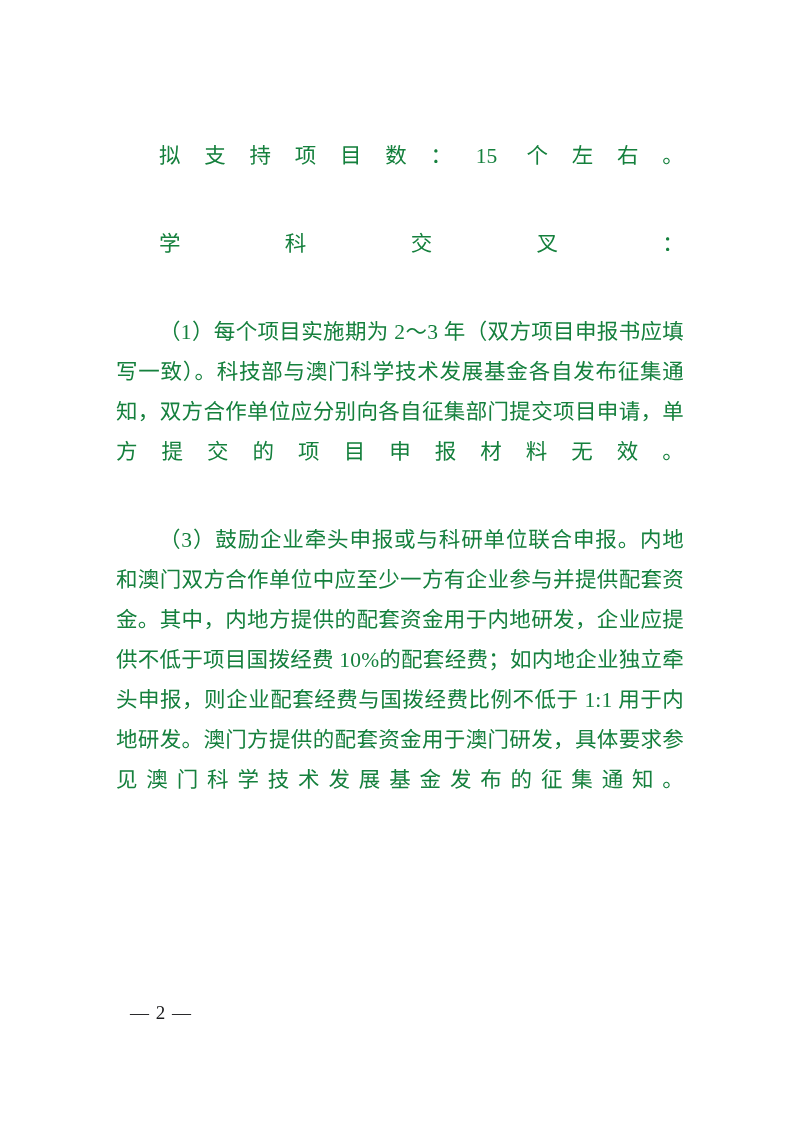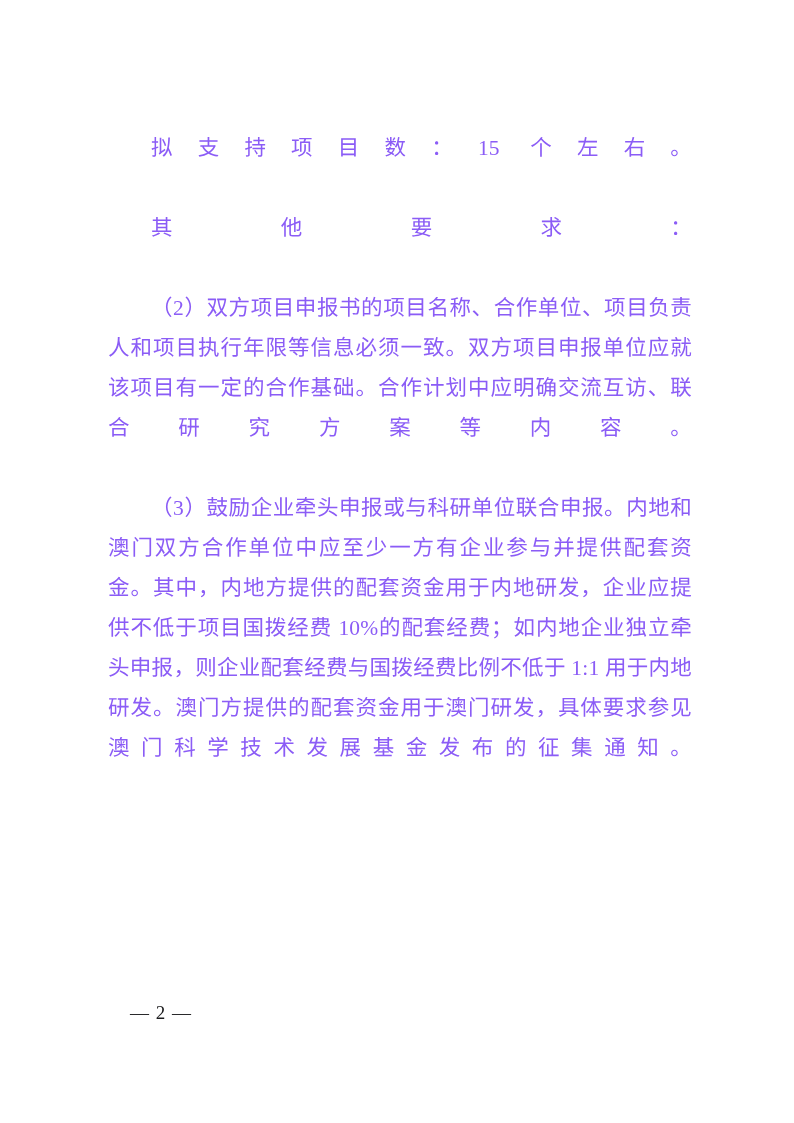--- a/index.html
+++ b/index.html
@@ -24,24 +24,24 @@
 
   
   .doc-body {
     position: absolute;
     left: 108px;
     top: 128px;
     width: 584px;
   }
 
   .para {
-    margin: 0;
+    margin: 8px;
     font-size: 21.5px;
     line-height: 40px;
-    color: #8b5cf6;
+    color: #15803d;
     text-align: justify;
     text-justify: inter-character;
     letter-spacing: 0.15px;
     font-family: "Liberation Serif", "DejaVu Serif", serif;
     -webkit-font-smoothing: antialiased;
   }
 
   .para.indent {
     text-indent: 2em;
   }
@@ -75,24 +75,24 @@
 <body>
 
 <div class="page">
 
   <div class="doc-body">
 
     <p class="para indent">拟支持项目数：15 个左右。</p>
 
 
 
-    <p class="para indent">其他要求：</p>
+    <p class="para indent">学科交叉：</p>
 
+    <p class="para indent">（1）每个项目实施期为 2～3 年（双方项目申报书应填写一致）。科技部与澳门科学技术发展基金各自发布征集通知，双方合作单位应分别向各自征集部门提交项目申请，单方提交的项目申报材料无效。</p>
 
-    <p class="para indent">（2）双方项目申报书的项目名称、合作单位、项目负责人和项目执行年限等信息必须一致。双方项目申报单位应就该项目有一定的合作基础。合作计划中应明确交流互访、联合研究方案等内容。</p>
 
     <p class="para indent">（3）鼓励企业牵头申报或与科研单位联合申报。内地和澳门双方合作单位中应至少一方有企业参与并提供配套资金。其中，内地方提供的配套资金用于内地研发，企业应提供不低于项目国拨经费 10%的配套经费；如内地企业独立牵头申报，则企业配套经费与国拨经费比例不低于 1:1 用于内地研发。澳门方提供的配套资金用于澳门研发，具体要求参见澳门科学技术发展基金发布的征集通知。</p>
 
   </div>
 
   <div class="footer">
     <span class="pagenum">— 2 —</span>
   </div>
 
 </div>

